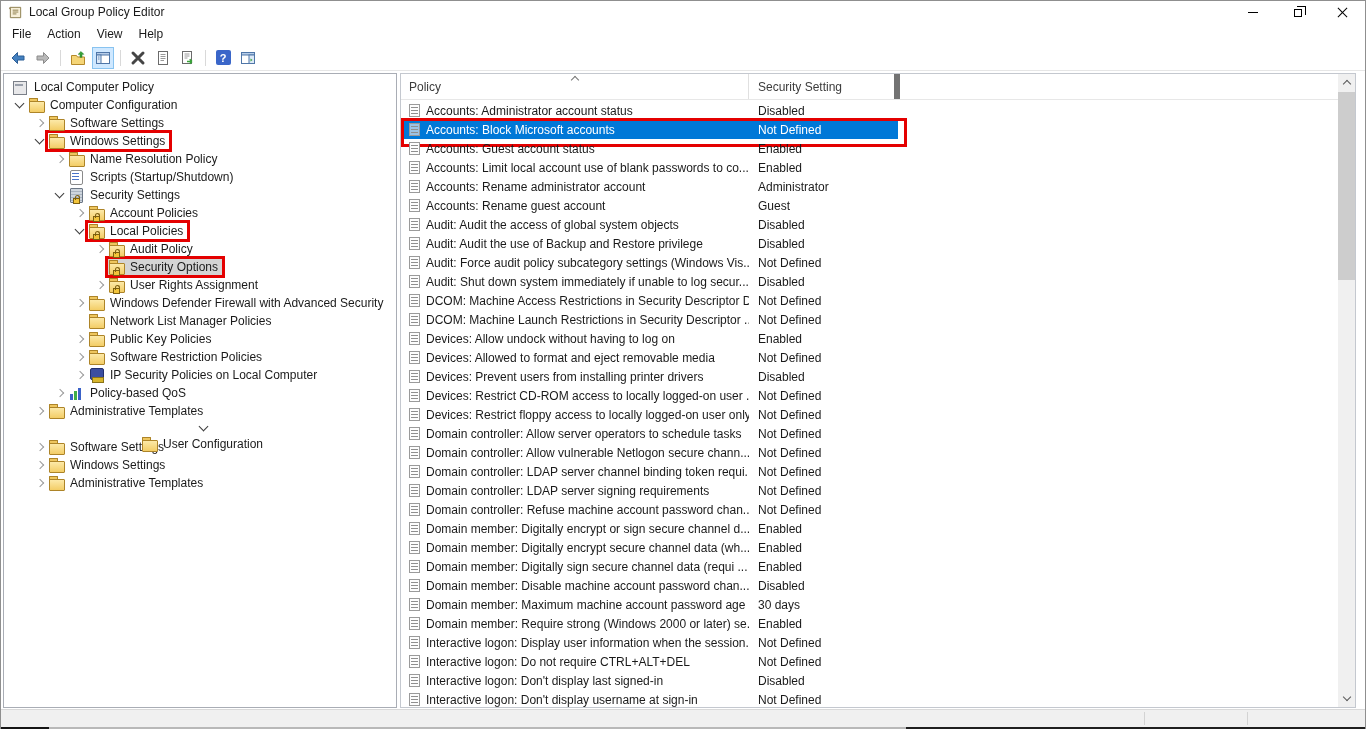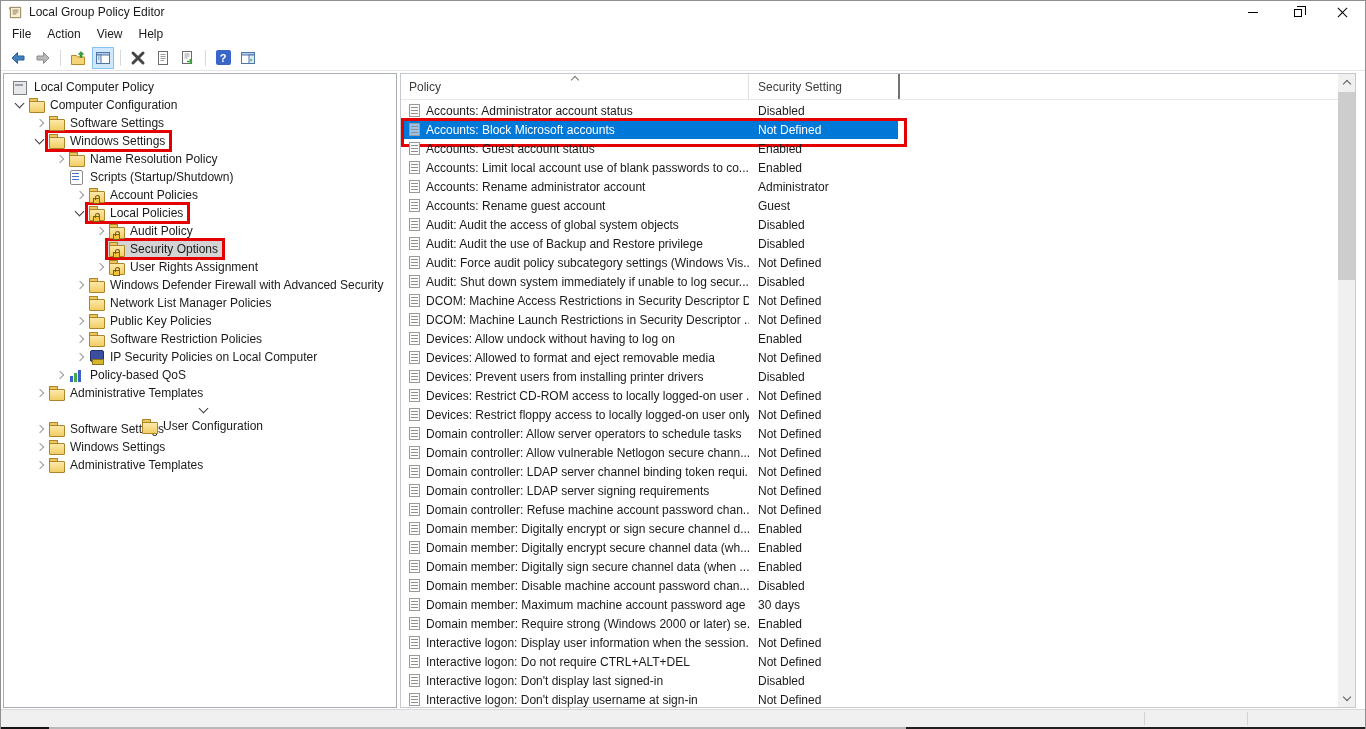--- a/index.html
+++ b/index.html
@@ -63,21 +63,21 @@
   .bars i { position:absolute; bottom:0; width:3px; }
   .bars i:nth-child(1){ left:0; height:6px; background:#3a62c8; }
   .bars i:nth-child(2){ left:4px; height:9px; background:#3fae49; }
   .bars i:nth-child(3){ left:8px; height:12px; background:#3a62c8; }
   .ic-root::before { content:""; position:absolute; left:0; top:1px; width:12px; height:12px; background:#e8e8ea; border:1px solid #7a7f88; }
   .ic-root::after { content:""; position:absolute; left:2px; top:4px; width:8px; height:2px; background:#9aa0ab; }
 
   
   .list-header { position:absolute; top:0; left:0; right:0; height:26px; display:flex; background:#fff; border-bottom:1px solid #e7e7e7; color:#3c3c3c; }
   .col-policy { width:348px; border-right:1px solid #e0e0e0; position:relative; display:flex; align-items:center; padding-left:8px;text-align:right; }
-  .col-setting { width:151px; border-right:2px solid #737373; display:flex; align-items:center; padding-left:9px; }
+  .col-setting { width:151px; border-right:6px solid #737373; display:flex; align-items:center; padding-left:9px; }
   .sort-caret { position:absolute; left:170px; top:2px; width:8px; height:6px; }
   .sort-caret::before { content:""; position:absolute; left:1px; top:1px; width:5px; height:5px; border-left:1px solid #767676; border-top:1px solid #767676; transform:rotate(45deg); }
 
   
   .rows { position:absolute; top:27px; left:0; right:17px; bottom:0; overflow:hidden; }
   .list-row { display:flex; align-items:center; height:19px; position:relative; white-space:nowrap; }
   .cell-policy { width:348px; display:flex; align-items:center; padding-left:8px; overflow:hidden; flex:none; }
   .cell-setting { padding-left:9px; }
   .ic-doc { width:11px; height:13px; flex:none; margin-right:6px; border:1px solid #9a9a9a; background:#fdfdfd; position:relative; }
   .ic-doc::before { content:""; position:absolute; left:1px; top:2px; right:1px; height:8px; background:repeating-linear-gradient(to bottom,#8f8f8f 0 1px,transparent 1px 3px); }
@@ -232,20 +232,29 @@
       <span class="lbl">Name Resolution Policy</span>
     </span>
   </div>
         <div class="tree-item" style="padding-left: 48px;">
     <span class="exp none"></span>
     <span class="grp">
       <span class="ic ic-scripts"></span>
       <span class="lbl">Scripts (Startup/Shutdown)</span>
     </span>
   </div>
+        <div class="tree-item" style="padding-left: 48px;">
+    <span class="exp expanded"></span>
+    <span class="grp">
+      <span class="ic ic-secset">
+              <span class="lock"></span>
+            </span>
+      <span class="lbl">Security Settings</span>
+    </span>
+  </div>
         <div class="tree-item" style="padding-left: 68px;">
     <span class="exp collapsed"></span>
     <span class="grp">
       <span class="ic ic-folder-lock">
               <span class="lock"></span>
             </span>
       <span class="lbl">Account Policies</span>
     </span>
   </div>
         <div class="tree-item redbox" style="padding-left: 68px;">
@@ -544,21 +553,21 @@
           <div class="list-row">
     <span class="cell-policy">
       <span class="ic-doc"></span>
       <span class="row-label">Domain member: Digitally encrypt secure channel data (wh...</span>
     </span>
     <span class="cell-setting">Enabled</span>
   </div>
           <div class="list-row">
     <span class="cell-policy">
       <span class="ic-doc"></span>
-      <span class="row-label">Domain member: Digitally sign secure channel data (when ...</span>
+      <span class="row-label">Domain member: Digitally sign secure channel data (requi ...</span>
     </span>
     <span class="cell-setting">Enabled</span>
   </div>
           <div class="list-row">
     <span class="cell-policy">
       <span class="ic-doc"></span>
       <span class="row-label">Domain member: Disable machine account password chan...</span>
     </span>
     <span class="cell-setting">Disabled</span>
   </div>

